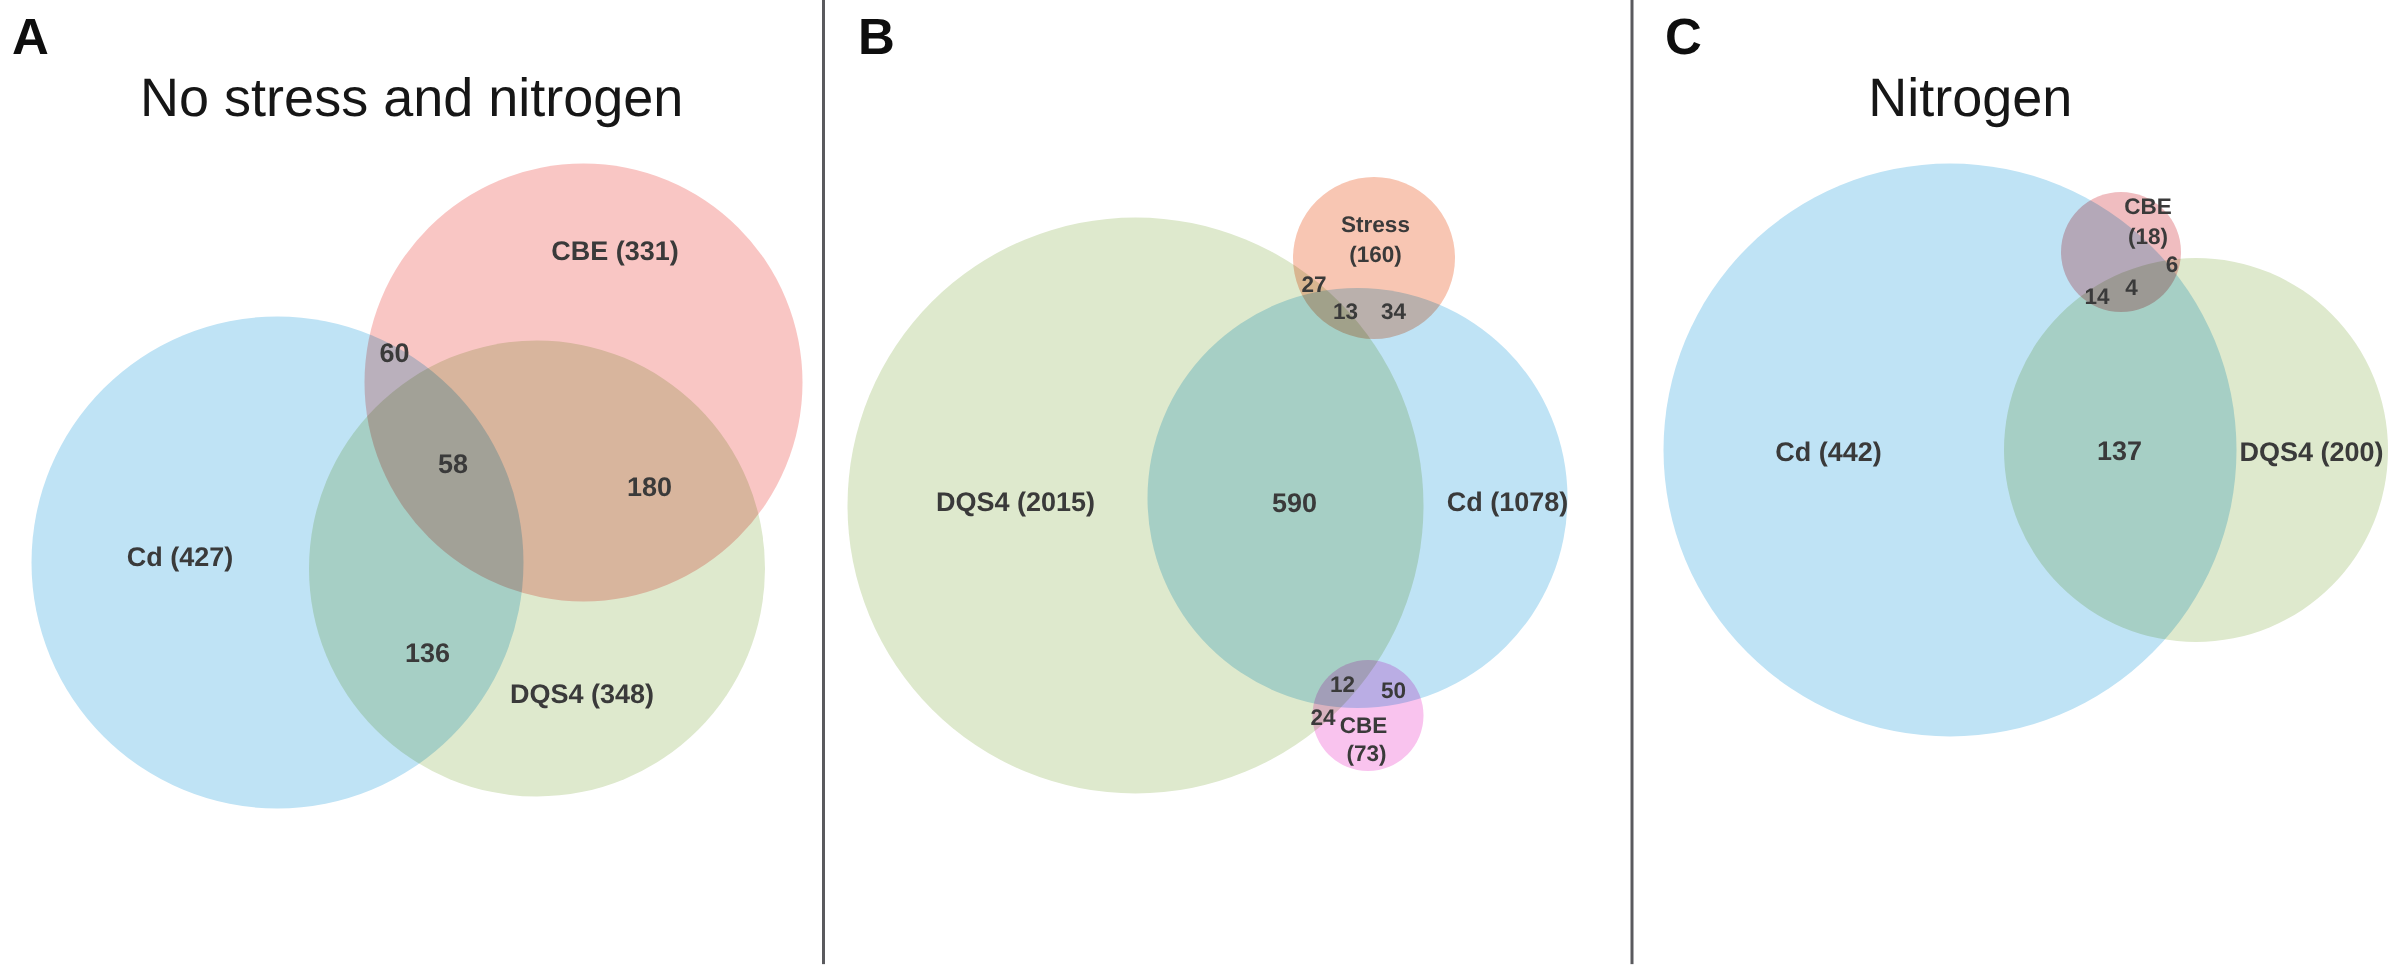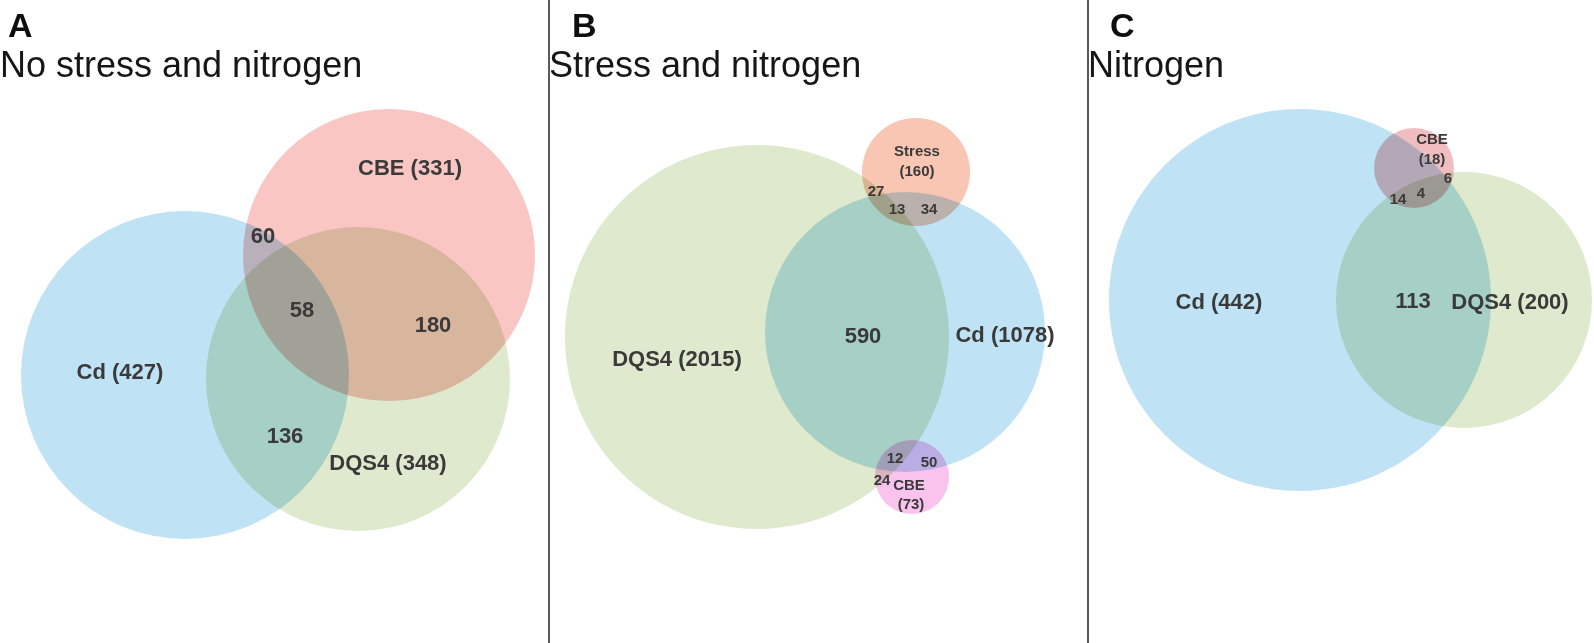--- a/index.html
+++ b/index.html
@@ -6,23 +6,23 @@
   html,body { background: #ffffff; font-family: "Liberation Sans", sans-serif; }
   .fig { position: relative; width: 1594px; height: 643px; background: #ffffff; overflow: hidden; }
   .circle { position: absolute; border-radius: 50%; mix-blend-mode: multiply; }
   .c-blue    { background: #bfe3f5; }
   .c-pink    { background: #f9c6c4; }
   .c-green   { background: #dee9cd; }
   .c-salmon  { background: #f8c6b3; }
   .c-magenta { background: #f9c3ee; }
   .c-red     { background: #f0bdc0; }
   .lbl { position: absolute; transform: translate(-50%,-50%); color: #3a3a3a;
-         font-weight: 600; font-size: 22px; white-space: nowrap; z-index: 5; }
+         font-weight: 600; font-size: 18px; white-space: nowrap; z-index: 5; }
   .lbl.sm { font-size: 15px; font-weight: 700; }
-  .title { position: absolute; text-align: left; font-size: 36px; color: #161616; z-index: 4; }
+  .title { position: absolute; text-align: center; font-size: 36px; color: #161616; z-index: 4; }
   .letter { position: absolute; font-size: 34px; font-weight: 700; color: #0e0e0e; z-index: 4; }
   .divider { position: absolute; top: 0; width: 2px; height: 643px; background: #5a5a5e; z-index: 6; }
 </style>
 </head>
 <body>
 
 <div class="fig">
 
   <div class="letter" style="left:8px; top:6px;">A</div>
   <div class="title" style="left:0; top:44px; width:549px;">No stress and nitrogen</div>
@@ -35,28 +35,27 @@
   <div class="lbl" style="left:410px; top:168px;">CBE (331)</div>
   <div class="lbl" style="left:388px; top:463px;text-align:right;">DQS4 (348)</div>
   <div class="lbl" style="left:263px; top:236px;">60</div>
   <div class="lbl" style="left:302px; top:310px;">58</div>
   <div class="lbl" style="left:433px; top:325px;">180</div>
   <div class="lbl" style="left:285px; top:436px;">136</div>
 
   <div class="divider" style="left:548px;"></div>
 
   <div class="letter" style="left:572px; top:6px;">B</div>
-  <div class="title" style="left:549px; top:44px; width:539px;">Stress and nitrogen</div>
 
   <div class="circle c-green" style="left:565px; top:145px; width:384px; height:384px;"></div>
   <div class="circle c-blue" style="left:765px; top:192px; width:280px; height:280px;"></div>
   <div class="circle c-salmon" style="left:862px; top:118px; width:108px; height:108px;"></div>
   <div class="circle c-magenta" style="left:875px; top:440px; width:74px;  height:74px;"></div>
 
-  <div class="lbl" style="left:677px;  top:335px;margin-top:24px;">DQS4 (2015)</div>
+  <div class="lbl" style="left:677px;  top:335px;">DQS4 (2015)</div>
   <div class="lbl" style="left:863px;  top:336px;">590</div>
   <div class="lbl" style="left:1005px; top:335px;">Cd (1078)</div>
   <div class="lbl sm" style="left:917px; top:150px;">Stress</div>
   <div class="lbl sm" style="left:917px; top:170px;">(160)</div>
   <div class="lbl sm" style="left:876px; top:190px;">27</div>
   <div class="lbl sm" style="left:897px; top:208px;">13</div>
   <div class="lbl sm" style="left:929px; top:208px;">34</div>
   <div class="lbl sm" style="left:895px; top:457px;">12</div>
   <div class="lbl sm" style="left:929px; top:461px;">50</div>
   <div class="lbl sm" style="left:882px; top:479px;">24</div>
@@ -66,21 +65,21 @@
   <div class="divider" style="left:1087px;"></div>
 
   <div class="letter" style="left:1110px; top:6px;">C</div>
   <div class="title" style="left:1088px; top:44px; width:451px;">Nitrogen</div>
 
   <div class="circle c-blue" style="left:1109px; top:109px; width:382px; height:382px;"></div>
   <div class="circle c-green" style="left:1336px; top:172px; width:256px; height:256px;"></div>
   <div class="circle c-red" style="left:1374px; top:128px; width:80px;  height:80px;"></div>
 
   <div class="lbl" style="left:1219px; top:302px;">Cd (442)</div>
-  <div class="lbl" style="left:1413px; top:301px;">113</div>
-  <div class="lbl" style="left:1510px; top:302px;">DQS4 (200)</div>
+  <div class="lbl" style="left:1413px; top:301px;">137</div>
+  <div class="lbl" style="left:1541px; top:302px;">DQS4 (200)</div>
   <div class="lbl sm" style="left:1432px; top:138px;">CBE</div>
   <div class="lbl sm" style="left:1432px; top:158px;">(18)</div>
   <div class="lbl sm" style="left:1398px; top:163px;margin-top:35px;">14</div>
   <div class="lbl sm" style="left:1448px; top:177px;">6</div>
   <div class="lbl sm" style="left:1421px; top:192px;">4</div>
 
 </div>
 
 </body></html>

